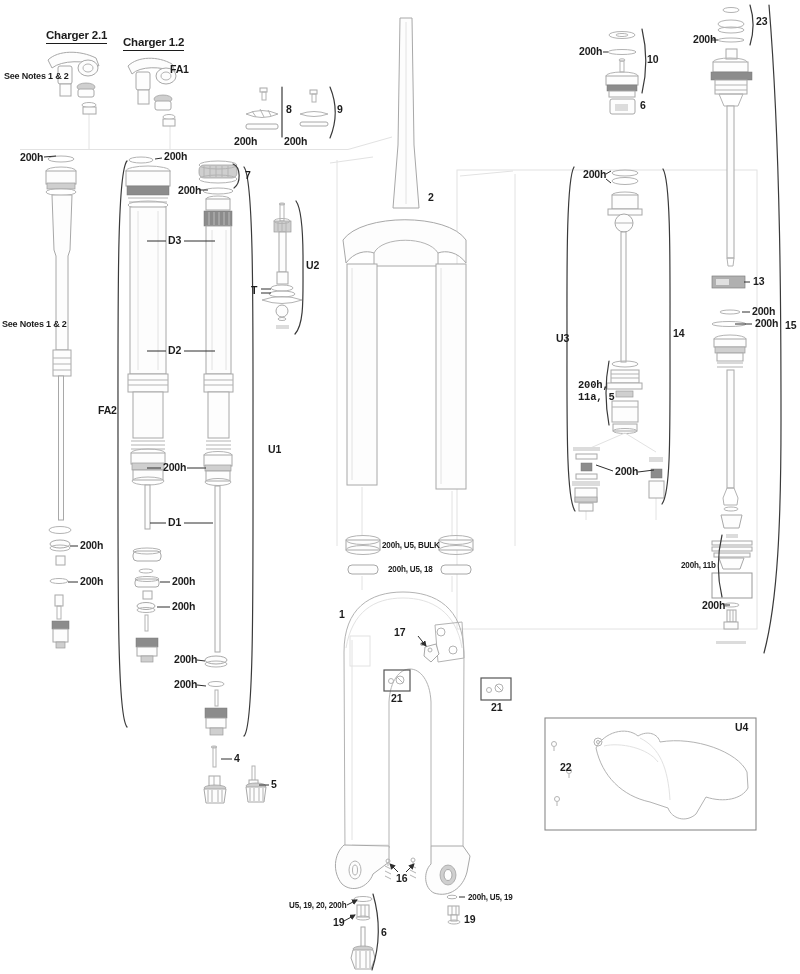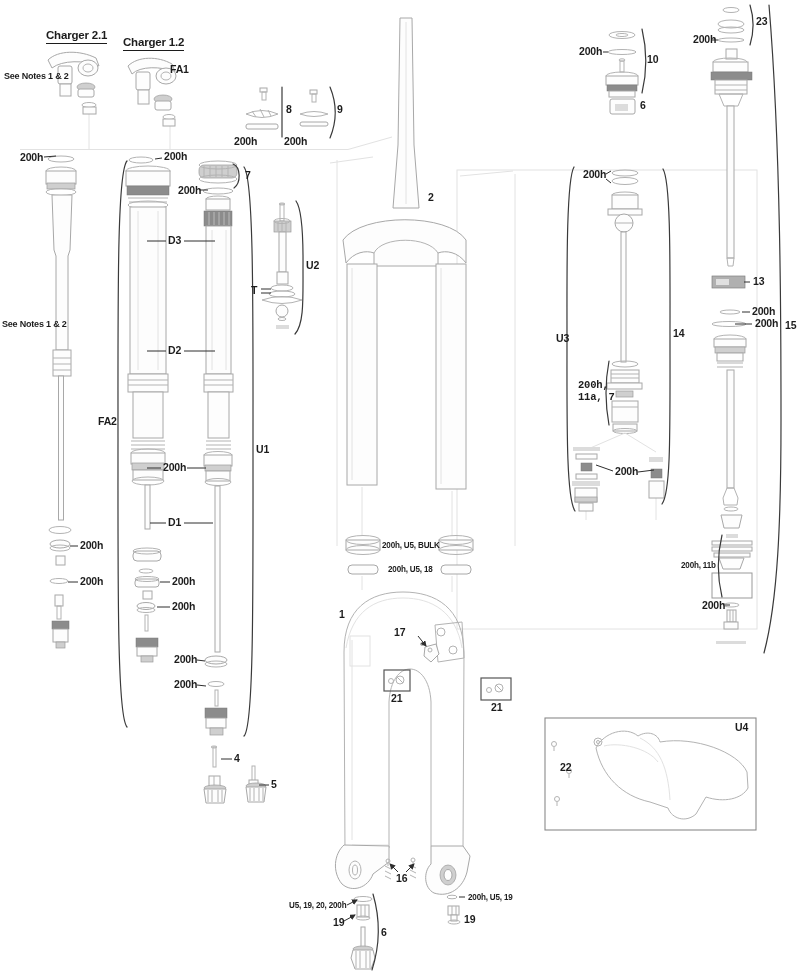--- a/index.html
+++ b/index.html
@@ -437,22 +437,22 @@
 <span class="lbl" style="left:245px;top:170px">7</span>
 
 <span class="lbl" style="left:286px;top:104px">8</span>
 <span class="lbl" style="left:234px;top:136px">200h</span>
 <span class="lbl" style="left:337px;top:104px">9</span>
 <span class="lbl" style="left:284px;top:136px">200h</span>
 
 <span class="lbl" style="left:168px;top:235px">D3</span>
 <span class="lbl" style="left:168px;top:345px">D2</span>
 <span class="lbl" style="left:168px;top:517px">D1</span>
-<span class="lbl" style="left:98px;top:416px">FA2</span>
-<span class="lbl" style="left:256px;top:444px">U1</span>
+<span class="lbl" style="left:98px;top:405px">FA2</span>
+<span class="lbl" style="left:268px;top:444px">U1</span>
 <span class="lbl" style="left:163px;top:462px">200h</span>
 
 <span class="lbl" style="left:80px;top:540px">200h</span>
 <span class="lbl" style="left:80px;top:576px">200h</span>
 <span class="lbl" style="left:172px;top:576px">200h</span>
 <span class="lbl" style="left:172px;top:601px">200h</span>
 <span class="lbl" style="left:174px;top:654px">200h</span>
 <span class="lbl" style="left:174px;top:679px">200h</span>
 
 <span class="lbl" style="left:234px;top:753px">4</span>
@@ -480,21 +480,21 @@
 <span class="lbl" style="left:647px;top:54px">10</span>
 <span class="lbl" style="left:640px;top:100px">6</span>
 <span class="lbl" style="left:693px;top:34px">200h</span>
 <span class="lbl" style="left:756px;top:16px">23</span>
 
 <span class="lbl" style="left:583px;top:169px">200h</span>
 <span class="lbl" style="left:556px;top:333px">U3</span>
 <span class="lbl" style="left:673px;top:328px">14</span>
 <span class="lbl two-line" style="left:578px;top:379px">
       <span>200h,</span>
-      <span>11a, 7</span>
+      <span>11a, 5</span>
     </span>
 <span class="lbl" style="left:615px;top:466px">200h</span>
 
 <span class="lbl" style="left:753px;top:276px">13</span>
 <span class="lbl" style="left:752px;top:306px">200h</span>
 <span class="lbl" style="left:755px;top:318px">200h</span>
 <span class="lbl" style="left:785px;top:320px">15</span>
 <span class="lbl cond" style="left:681px;top:560px">200h, 11b</span>
 <span class="lbl" style="left:702px;top:600px">200h</span>
 

